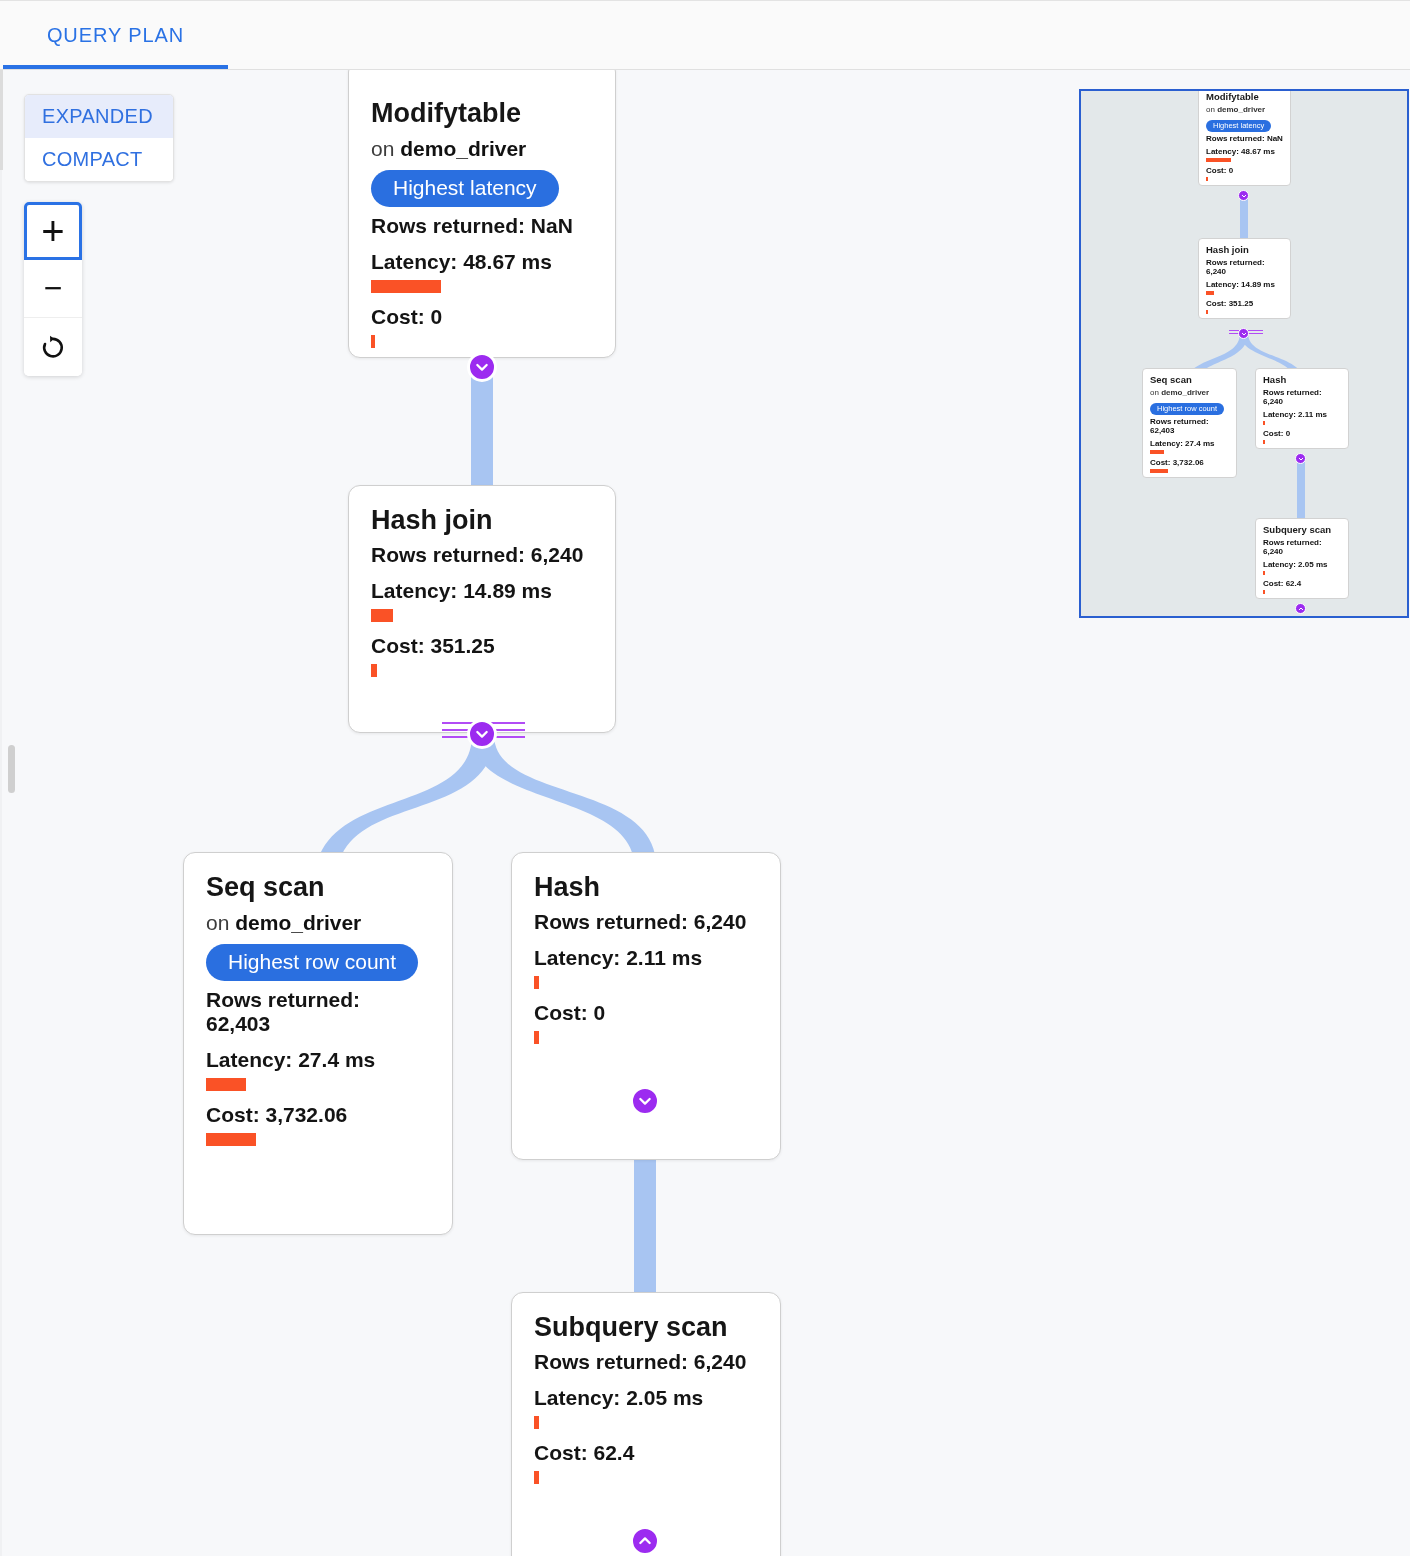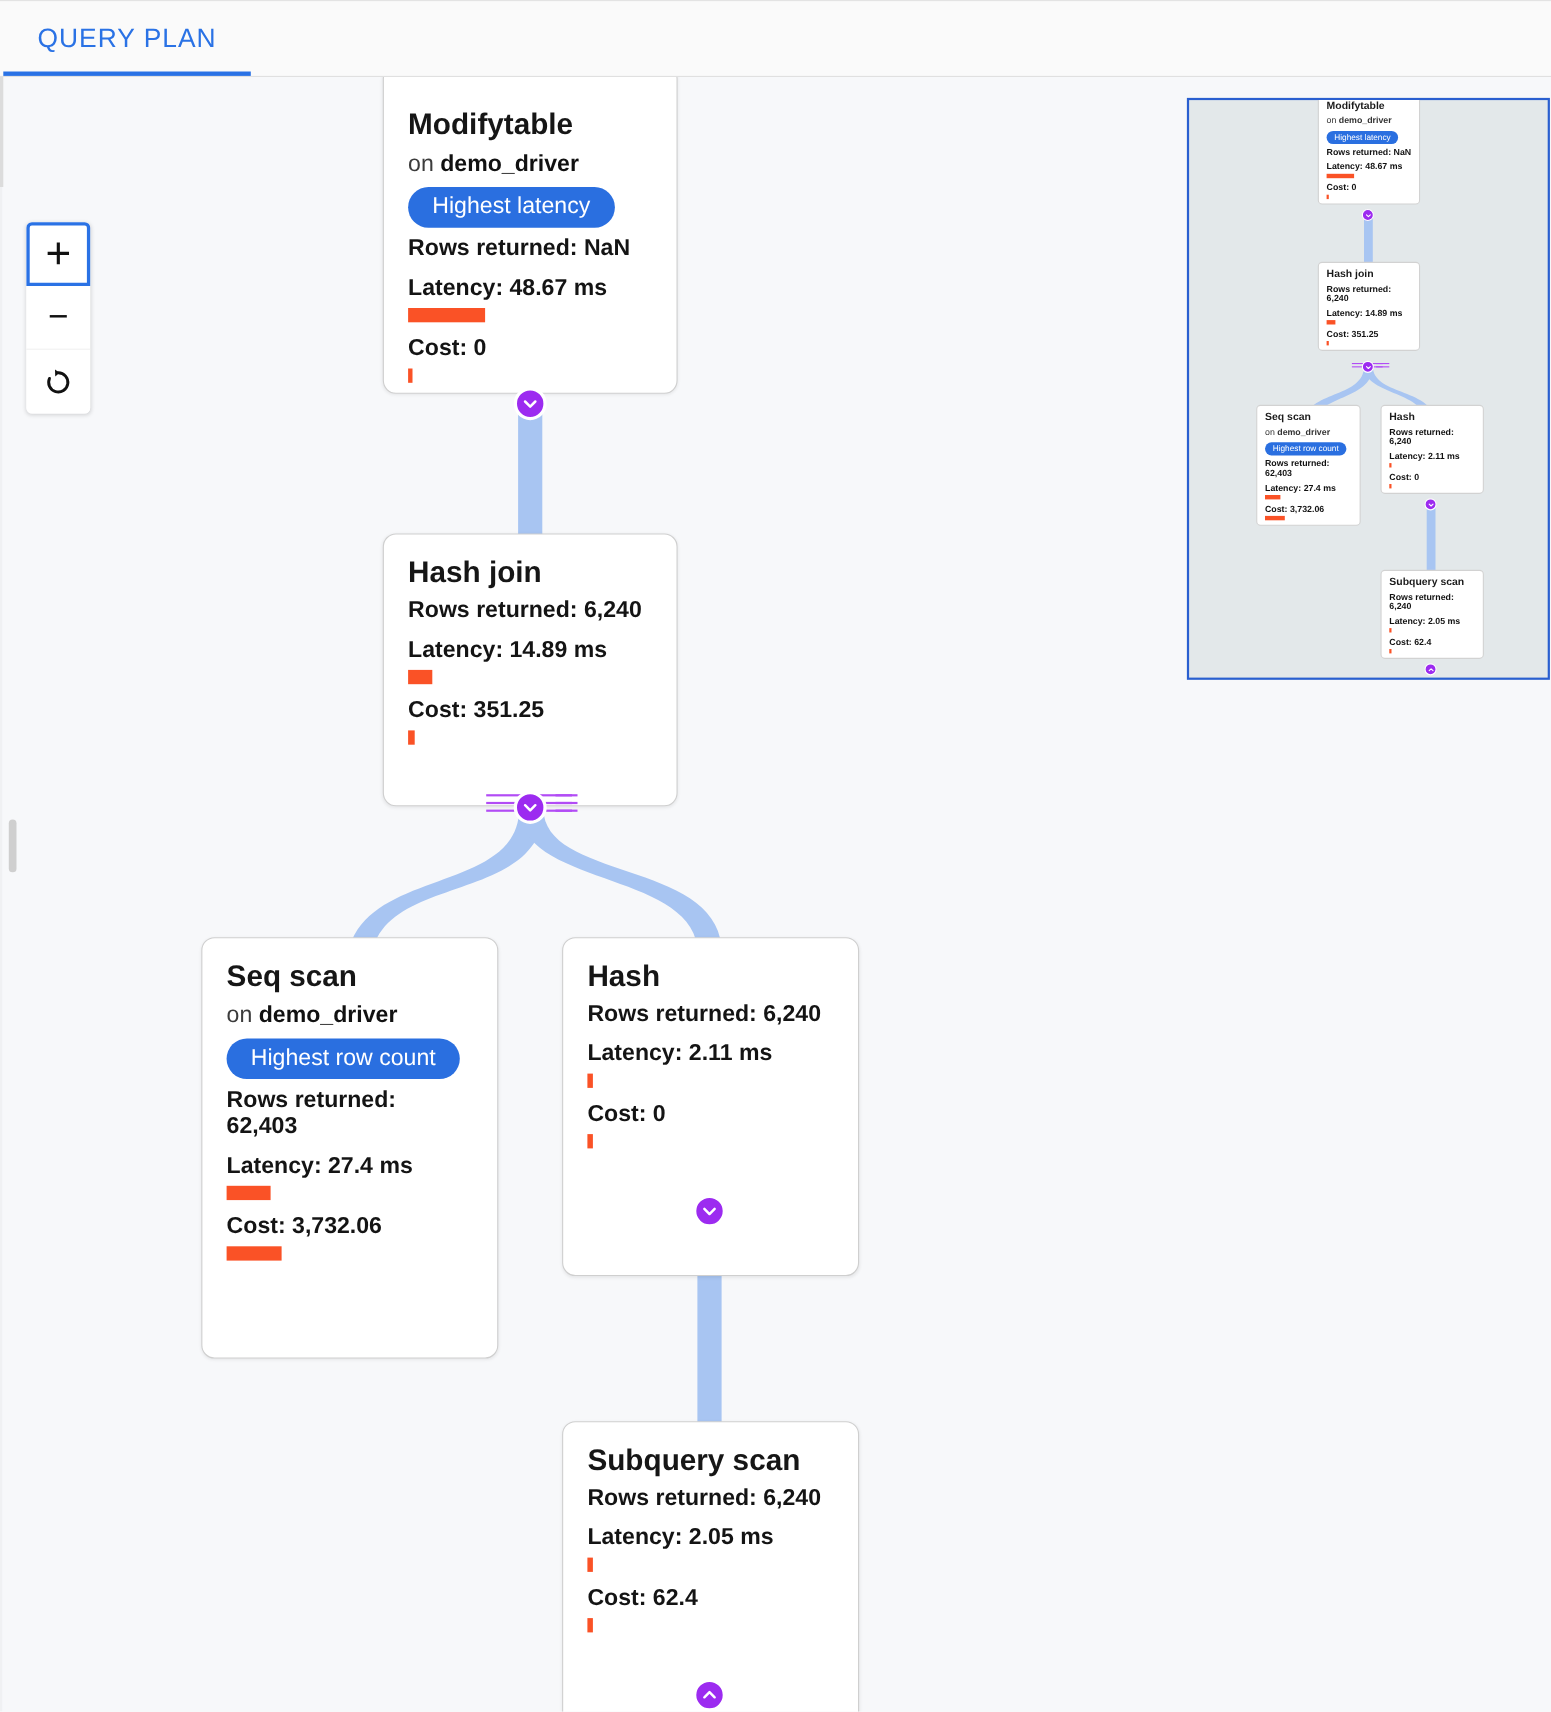--- a/index.html
+++ b/index.html
@@ -14,21 +14,21 @@
   .tabbar {
     position: absolute; top: 0; left: 0;
     width: 1410px; height: 70px;
     background: #fafafa;
     border-top: 1px solid #e3e3e3;
     border-bottom: 1px solid #e0e0e0;
   }
   .tab {
     position: absolute; top: 0; height: 69px;
     display: flex; align-items: center; justify-content: center;
-    font-size: 24px; letter-spacing: 0.9px; font-weight: 500;
+    font-size: 20px; letter-spacing: 0.9px; font-weight: 500;
     cursor: pointer; user-select: none;
   }
   .tab.t0 { left: 3px;  width: 225px; color: #2a72e5; }
   .tab.t1 { left: 228px; width: 218px; color: #4c4c4c; }
   .tab-underline {
     position: absolute; left: 3px; bottom: 0;
     width: 225px; height: 4px; background: #2a72e5;
   }
 
   
@@ -156,20 +156,28 @@
   </div>
   <div class="tab-underline"></div>
 </div>
 
 <div class="canvas">
 
   <div class="left-rail"></div>
   <div class="left-rail-top"></div>
   <div class="drag-handle"></div>
 
+  <div class="mode-toggle">
+    <div class="mode-btn active">
+      <span>EXPANDED</span>
+    </div>
+    <div class="mode-btn">
+      <span>COMPACT</span>
+    </div>
+  </div>
 
   <div class="zoom-stack">
     <div class="zoom-btn zb0">
       <span class="glyph-plus"></span>
     </div>
     <div class="zoom-btn zb1">
       <span class="glyph-minus"></span>
     </div>
     <div class="zoom-btn zb2">
       <svg width="30" height="30" viewBox="0 0 24 24">

